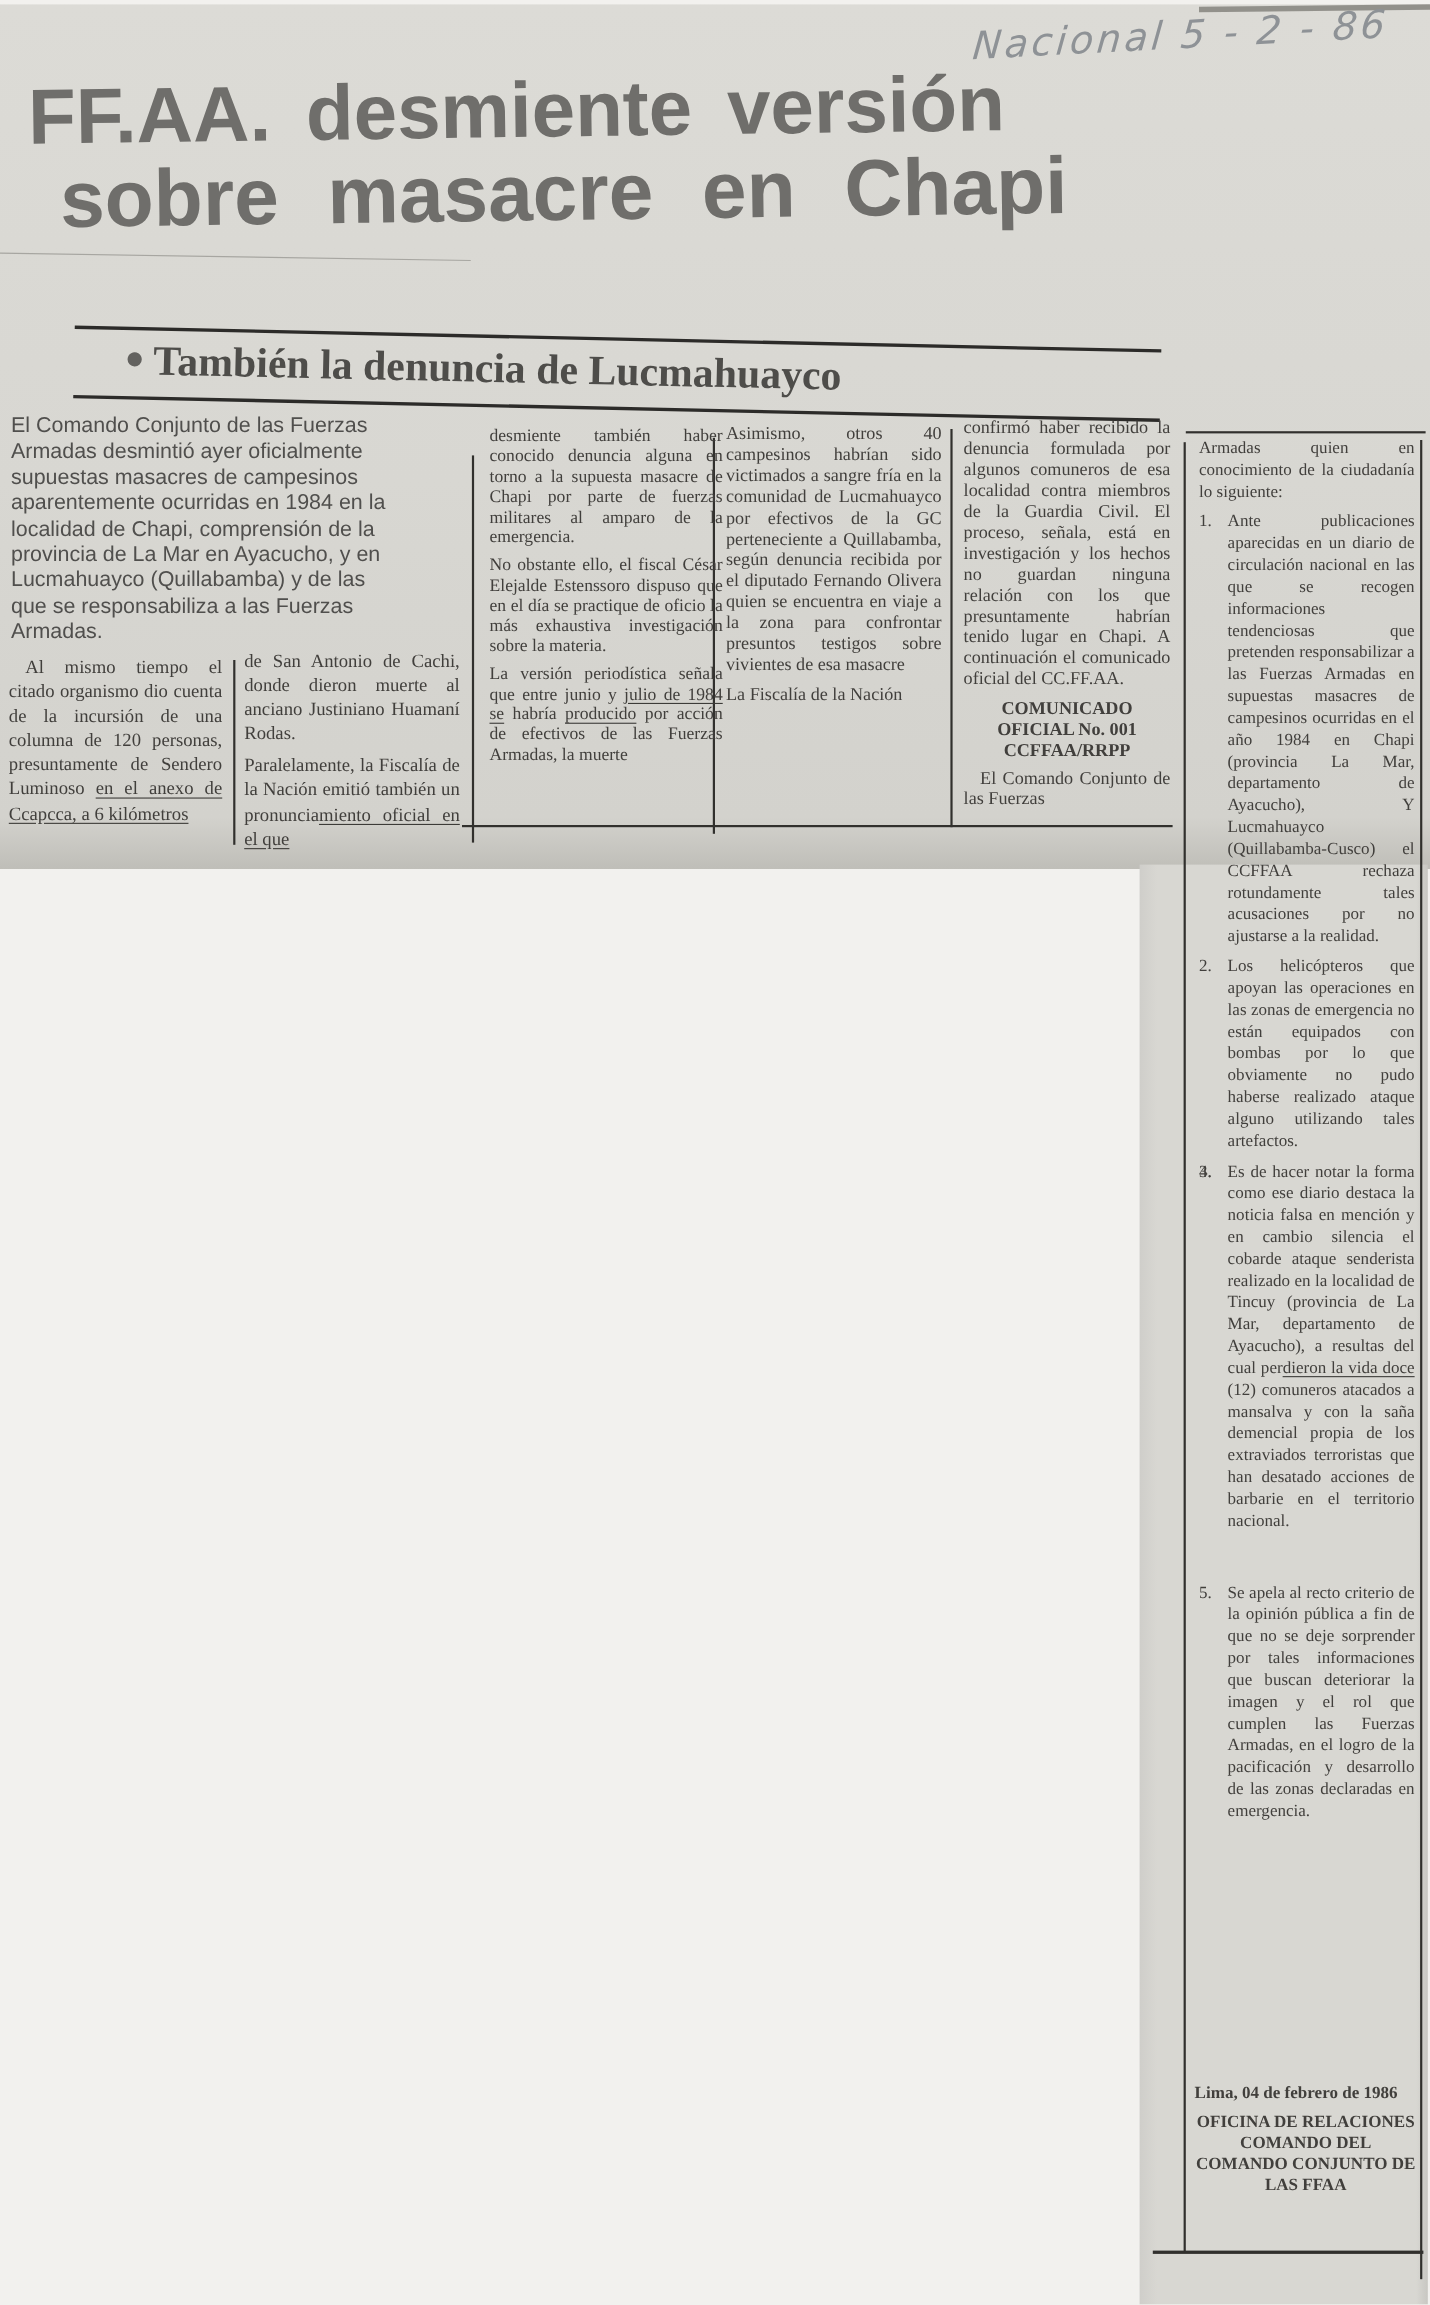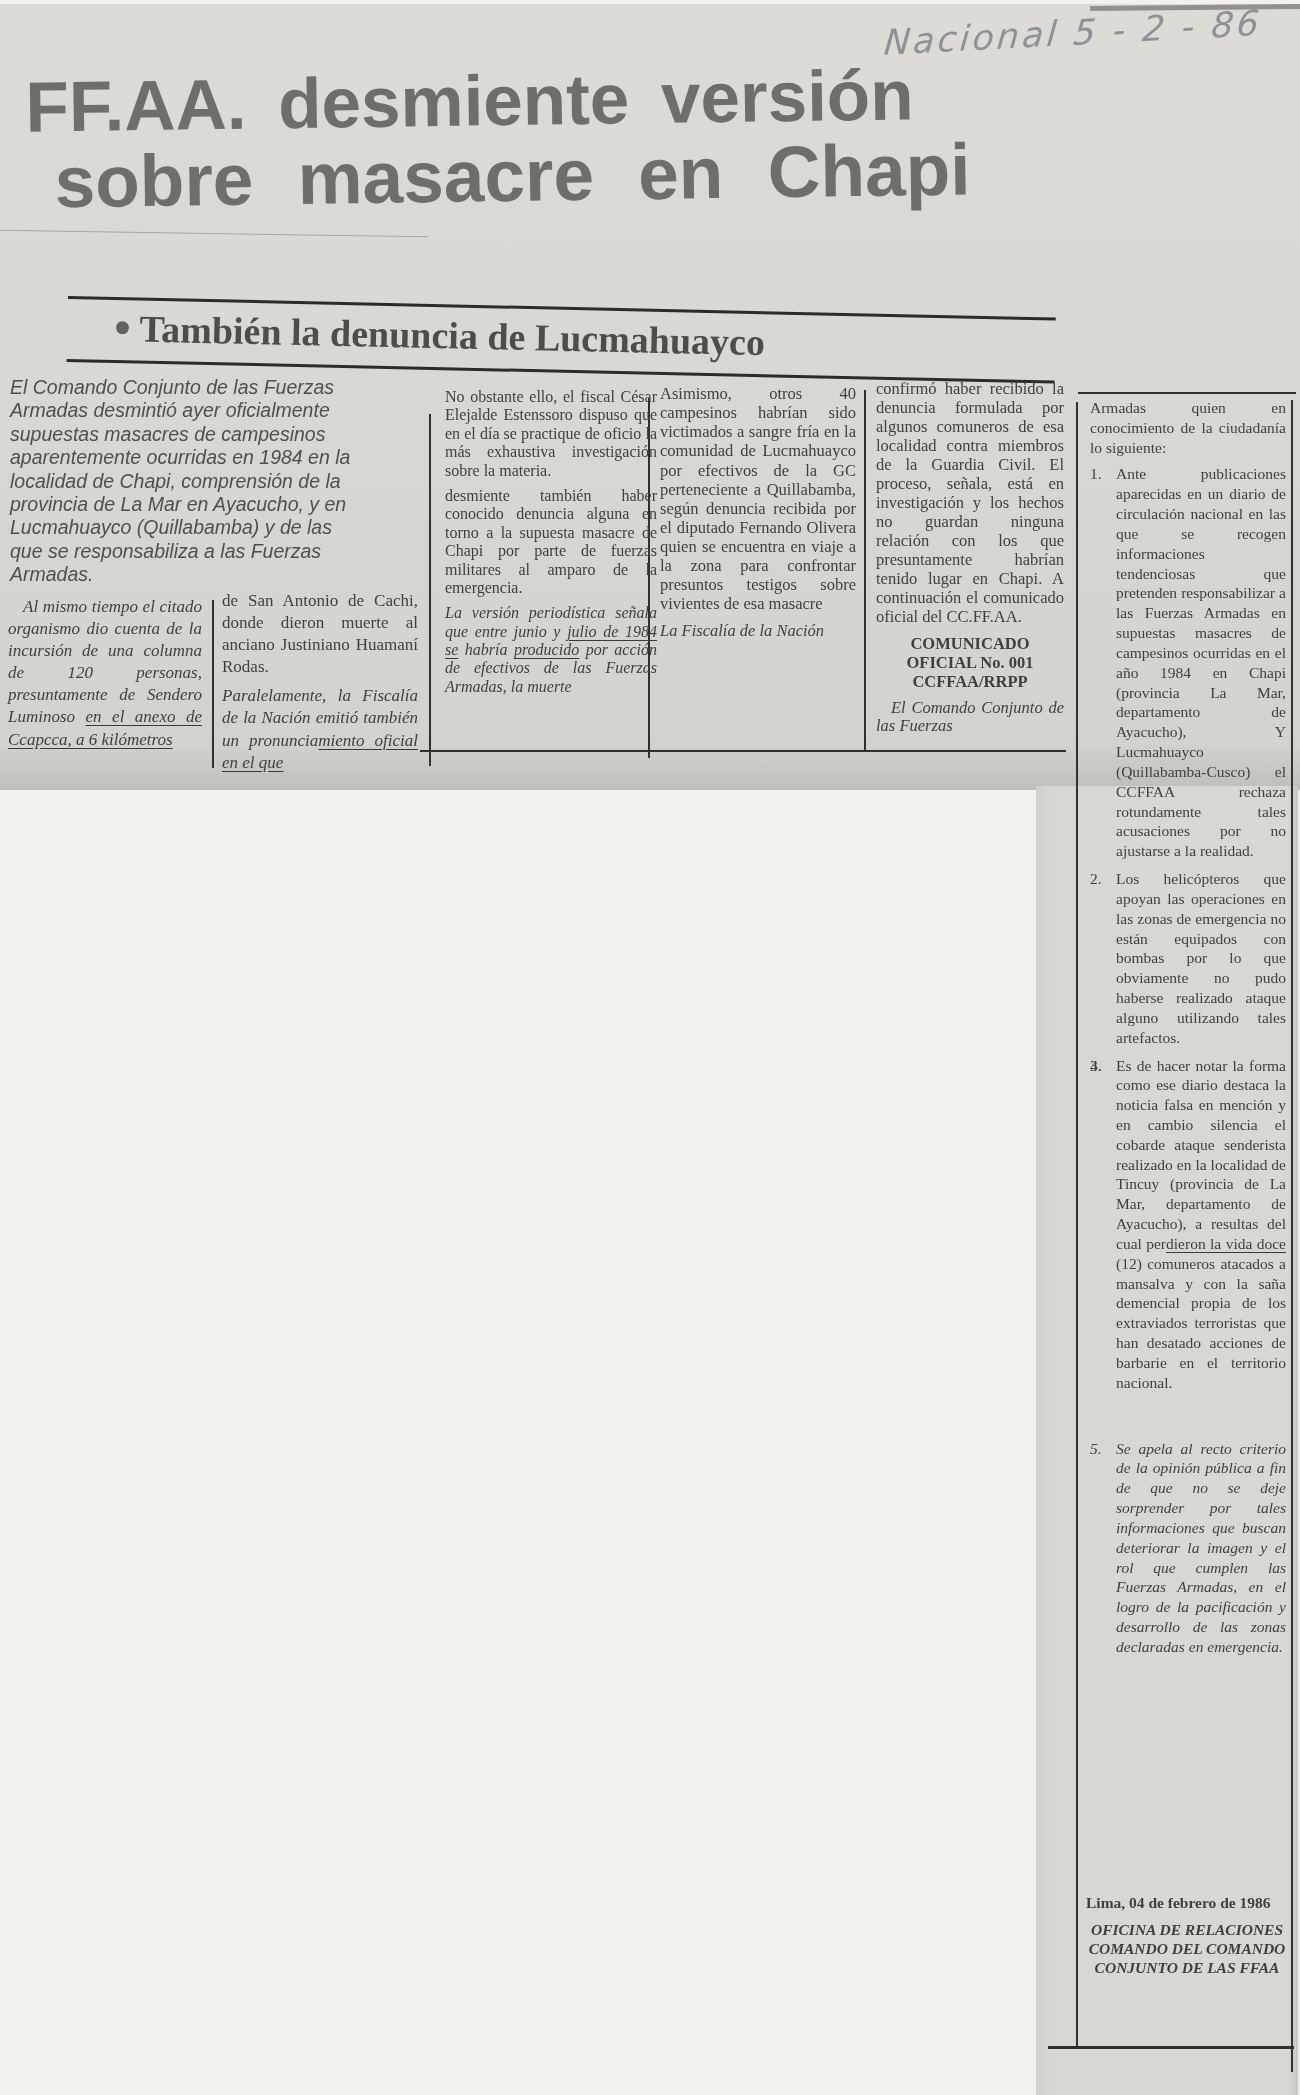--- a/index.html
+++ b/index.html
@@ -50,21 +50,21 @@
     font-family:"Liberation Sans",sans-serif;font-size:19.5px;line-height:1.2;
     color:#504f4d;text-align:left;}
   #col1a{left:8px;top:596px;width:194px;font-size:17px;line-height:1.3;}
   #col1b{left:222px;top:590px;width:196px;font-size:17px;line-height:1.3;}
   #col2{left:445px;top:388px;width:212px;font-size:16px;line-height:1.15;}
   #col3{left:660px;top:384px;width:196px;font-size:16.5px;line-height:1.16;}
   #col4{left:876px;top:380px;width:188px;font-size:16.5px;line-height:1.15;}
   #col5{left:1090px;top:398px;width:196px;font-size:15.5px;line-height:1.28;}
   #signature{left:1086px;top:1894px;width:202px;font-size:15.5px;line-height:1.22;}
   .para{margin:0 0 7px;}
-  .para:last-child{margin-bottom:0;font-style:italic;}
+  .para:last-child{margin-bottom:0;}
   .ind .ptxt{ }
   .ind{text-indent:15px;}
   .center{text-align:center;margin-top:8px;}
   .b{font-weight:bold;}
   .u{text-decoration:underline;text-decoration-color:#3c3b38;text-underline-offset:3px;}
   .item{position:relative;padding-left:26px;margin-bottom:8px;}
   .item .num{position:absolute;left:0;top:0;}
   .gap-after{margin-bottom:46px;}
 </style>
 </head>
@@ -103,22 +103,22 @@
       <div class="para"><span class="ptxt"><span>El Comando Conjunto de las Fuerzas Armadas desmintió ayer oficialmente supuestas masacres de campesinos aparentemente ocurridas en 1984 en la localidad de Chapi, comprensión de la provincia de La Mar en Ayacucho, y en Lucmahuayco (Quillabamba) y de las que se responsabiliza a las Fuerzas Armadas.</span></span></div>
     </div>
   <div class="col" id="col1a">
       <div class="para ind"><span class="ptxt"><span>Al mismo tiempo el citado organismo dio cuenta de la incursión de una columna de 120 personas, presuntamente de Sendero Luminoso </span><span class="u">en el anexo de</span><span> </span><span class="u">Ccapcca, a 6 kilómetros</span></span></div>
     </div>
   <div class="col" id="col1b">
       <div class="para"><span class="ptxt"><span>de San Antonio de Cachi, donde dieron muerte al anciano Justiniano Huamaní Rodas.</span></span></div>
       <div class="para"><span class="ptxt"><span>Paralelamente, la Fiscalía de la Nación emitió también un pronuncia</span><span class="u">miento oficial en el que</span></span></div>
     </div>
   <div class="col" id="col2">
+      <div class="para"><span class="ptxt"><span>desmiente también haber conocido denuncia alguna en torno a la supuesta masacre de Chapi por parte de fuerzas militares al amparo de la emergencia.</span></span></div>
       <div class="para"><span class="ptxt"><span>No obstante ello, el fiscal César Elejalde Estenssoro dispuso que en el día se practique de oficio la más exhaustiva investigación sobre la materia.</span></span></div>
-      <div class="para"><span class="ptxt"><span>desmiente también haber conocido denuncia alguna en torno a la supuesta masacre de Chapi por parte de fuerzas militares al amparo de la emergencia.</span></span></div>
       <div class="para"><span class="ptxt"><span>La versión periodística señala que entre junio y </span><span class="u">julio de 1984 se</span><span> habría </span><span class="u">producido</span><span> por acción de efectivos de las Fuerzas Armadas, la muerte</span></span></div>
     </div>
   <div class="col" id="col3">
       <div class="para"><span class="ptxt"><span>Asimismo, otros 40 campesinos habrían sido victimados a sangre fría en la comunidad de Lucmahuayco por efectivos de la GC perteneciente a Quillabamba, según denuncia recibida por el diputado Fernando Olivera quien se encuentra en viaje a la zona para confrontar presuntos testigos sobre vivientes de esa masacre</span></span></div>
       <div class="para"><span class="ptxt"><span>La Fiscalía de la Nación</span></span></div>
     </div>
   <div class="col" id="col4">
       <div class="para"><span class="ptxt"><span>confirmó haber recibido la denuncia formulada por algunos comuneros de esa localidad contra miembros de la Guardia Civil. El proceso, señala, está en investigación y los hechos no guardan ninguna relación con los que presuntamente habrían tenido lugar en Chapi. A continuación el comunicado oficial del CC.FF.AA.</span></span></div>
       <div class="para center b"><span class="ptxt"><span>COMUNICADO OFICIAL No. 001 CCFFAA/RRPP</span></span></div>
       <div class="para ind"><span class="ptxt"><span>El Comando Conjunto de las Fuerzas</span></span></div>

